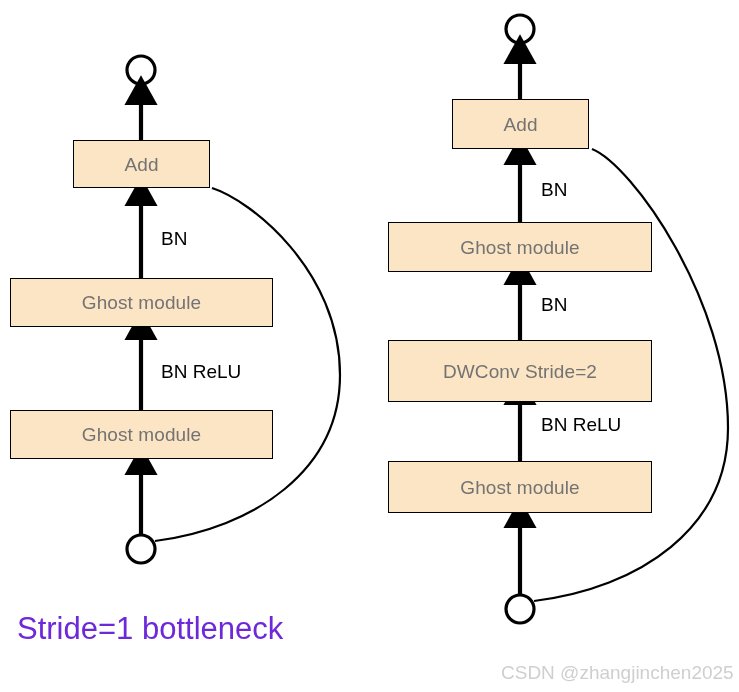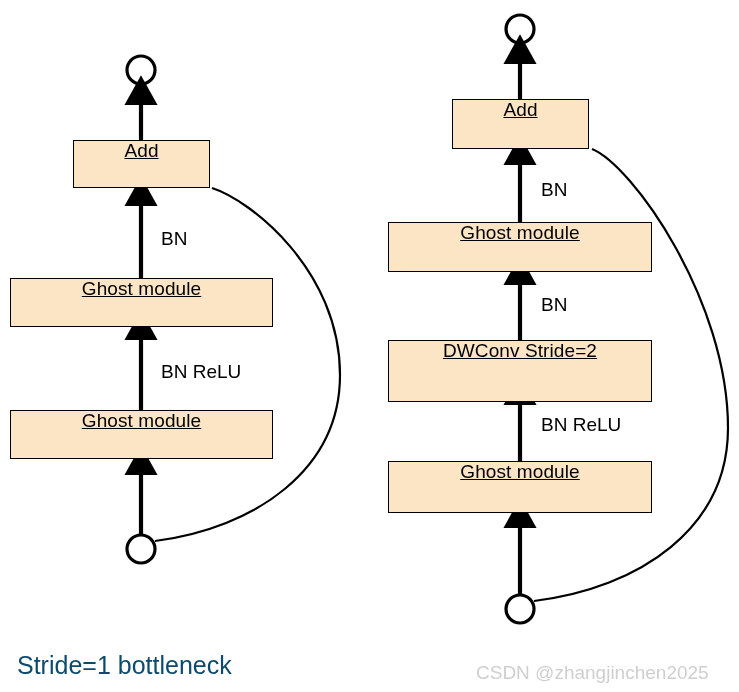--- a/index.html
+++ b/index.html
@@ -10,43 +10,41 @@
     overflow:hidden;
   }
   #stage{position:relative;width:739px;height:692px;background:#fff;}
   svg.layer{position:absolute;left:0;top:0;width:739px;height:692px;}
 
   .node-box{
     position:absolute;
     box-sizing:border-box;
     background:#FCE5C4;
     border:1.6px solid #000;
-    display:flex;align-items:flex-start;justify-content:center;
+    display:flex;align-items:center;justify-content:center;
     font-size:19px;
     line-height:1;
     letter-spacing:.1px;
-    color:#000000;
+    color:#737373;
     white-space:nowrap;
-    text-decoration:underline;
   }
   .edge-label{
     position:absolute;
     font-size:19px;
     line-height:1;
     color:#000;
     white-space:nowrap;
     text-align:center;
   }
   .caption{
     position:absolute;
-    font-size:25px;
+    font-size:31px;
     line-height:1;
-    color:#0c4a6e;
+    color:#6d28d9;
     white-space:nowrap;
-    margin-top:40px;
   }
   .watermark{
     position:absolute;
     font-size:19px;
     line-height:1;
     color:#cfcfcf;
     white-space:nowrap;
     pointer-events:none;
   }
 </style>
@@ -127,15 +125,15 @@
     <span>Ghost module</span>
   </div>
 
   <div class="edge-label" style="left:541px;top:180px;">BN</div>
 
   <div class="edge-label" style="left:541px;top:295px;">BN</div>
 
   <div class="edge-label" style="left:541px;top:415px;">BN ReLU</div>
 
 
-  <div class="watermark" style="left:476px;top:663px;text-align:right;">CSDN @zhangjinchen2025</div>
+  <div class="watermark" style="left:501px;top:663px;text-align:right;">CSDN @zhangjinchen2025</div>
 
 </div>
 
 </body></html>

